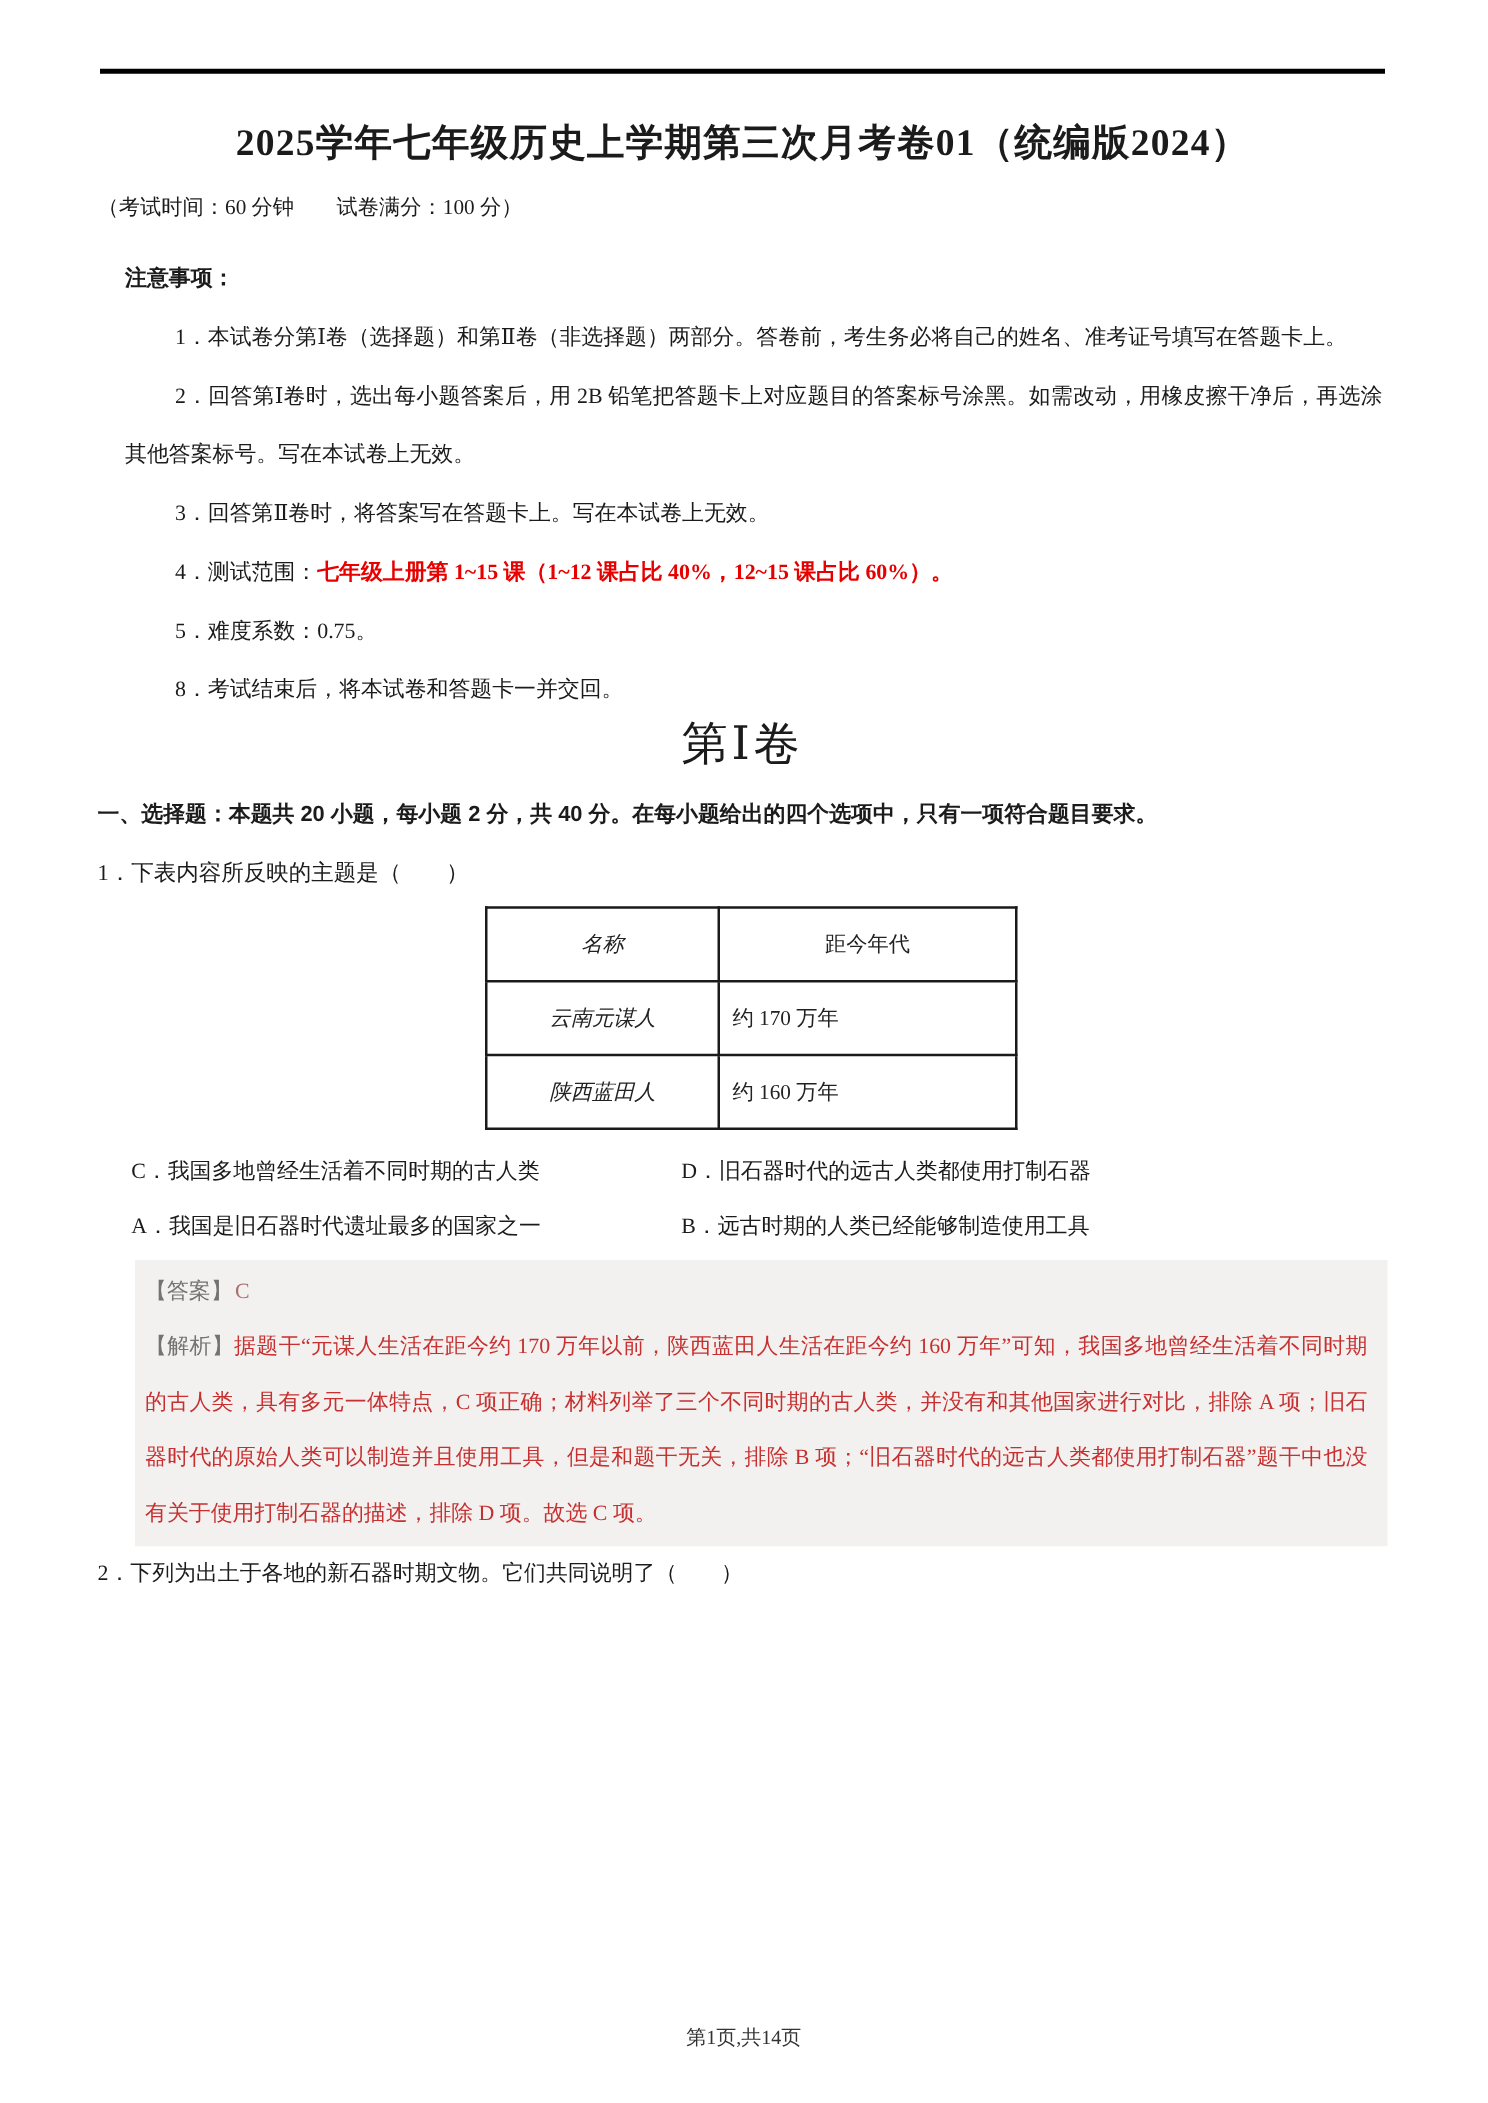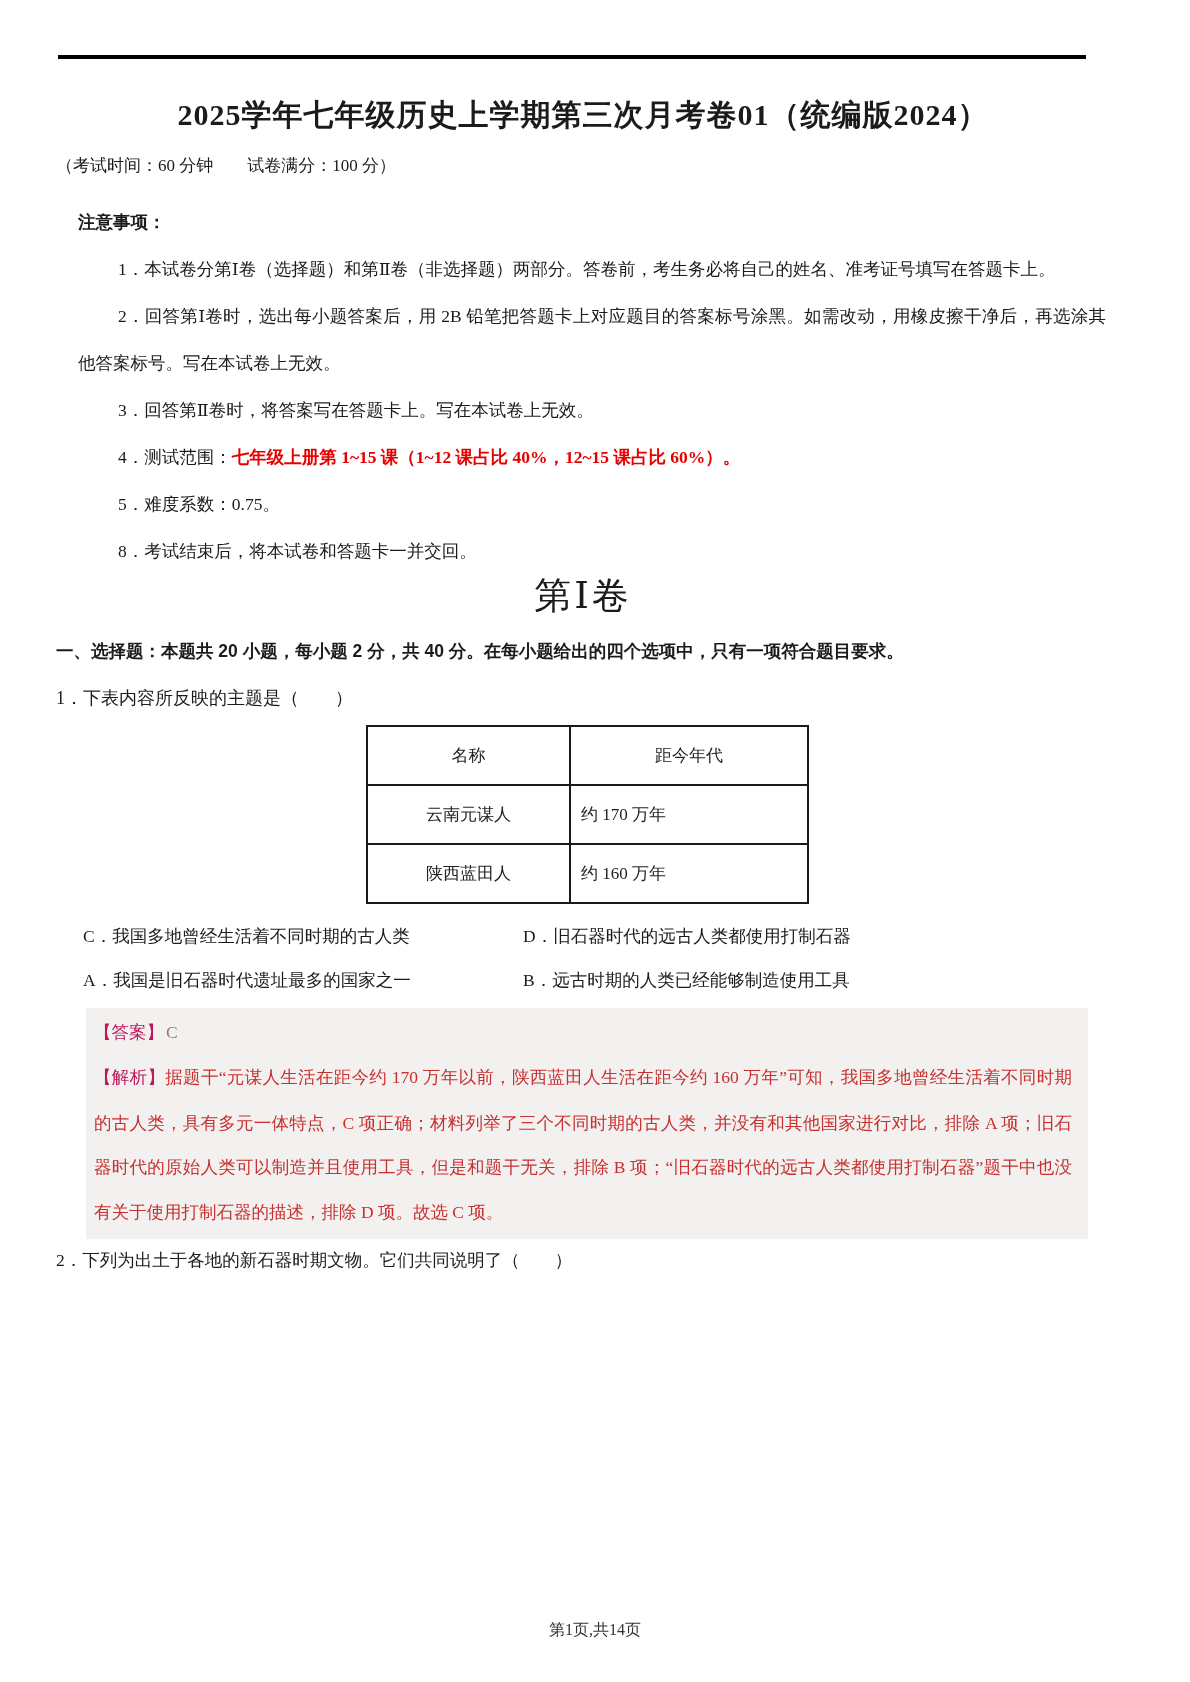--- a/index.html
+++ b/index.html
@@ -1,52 +1,52 @@
 <!DOCTYPE html>
 <html><head>
 <meta charset="utf-8">
 <style>
   * { margin:0; padding:0; box-sizing:border-box; }
   html,body { background:#ffffff; }
   .page {
     position:relative; width:1190px; height:1682px; background:#fff; overflow:hidden;
     font-family:"Liberation Serif","DejaVu Serif",serif; color:#1b1b1b;
   }
-  .content { padding:0 80px 0 56px; }
+  .content { padding:0 80px 0 78px; }
   .top-rule { margin:55px 0 0 2px; width:1028px; height:4px; background:#000; }
   .title { margin-top:38px; text-align:center; font-size:30px; font-weight:bold; line-height:36px; letter-spacing:1px; }
   .subtitle { margin-top:22px; text-align:left; font-size:17px; line-height:22px; }
   .notice { margin:22px 4px 0 22px; font-size:17.5px; line-height:47px; }
   .notice-heading { font-family:"Liberation Sans","DejaVu Sans",sans-serif; font-weight:bold; font-size:17.5px; }
   .notice p.item { text-indent:40px; text-align:justify; }
   .scope-red { color:#e60000; font-weight:bold; }
   .part-title { margin-top:0; text-align:center; font-size:37px; line-height:42px; letter-spacing:3px; }
   .directions {
     margin-top:20px; font-family:"Liberation Sans","DejaVu Sans",sans-serif;
     font-weight:bold; font-size:17.5px; line-height:28px; text-align:justify;
   }
   .stem { margin-top:20px; font-size:18px; line-height:26px; }
   .stem-q2 { margin-top:8px; font-size:17.5px; line-height:26px; }
   table.qtable { margin:14px 0 0 310px; border-collapse:collapse; }
   table.qtable td {
     border:2px solid #1a1a1a; height:59px; font-size:17px; color:#222;
     padding:0 10px;
   }
-  td.c-name { width:203px; text-align:center; }
+  td.c-name { width:186px; text-align:center;font-style:italic; }
   td.c-age  { width:238px; text-align:left; padding-left:16px; }
   td.c-head { text-align:center; }
   .options { margin-top:10px; padding-left:27px; font-size:17.5px; }
   .opt-row { display:flex; line-height:44px; }
   .opt-first { width:440px; }
   .answer-block {
     margin:6px 0 0 30px; width:1002px; background:#f2f1ef;
     padding:2px 16px 5px 8px; font-size:17.5px;
   }
   .ans-line { line-height:44px; }
-  .label-red { color:#be185d;font-family:Liberation Mono, monospace; }
+  .label-red { color:#737373; }
   .ans-val { color:#a96e6e; padding-left:2px; }
   .analysis { color:#c73030; line-height:44.5px; text-align:justify; }
   .footer { position:absolute; top:1620px; left:0; width:100%; text-align:center; font-size:16px; color:#333; }
 </style>
 </head>
 <body>
 
 <div class="page">
   <div class="content">
     <div class="top-rule"></div>

